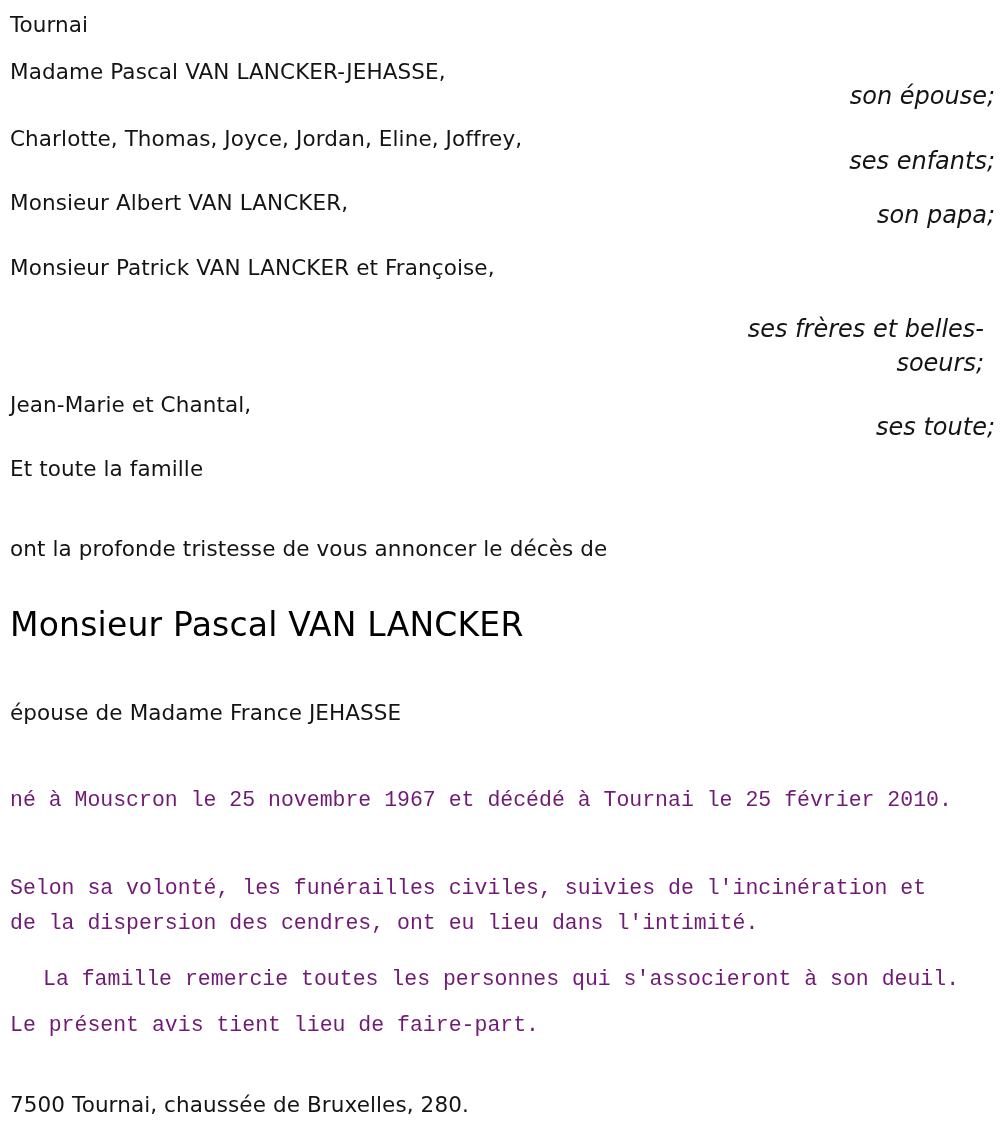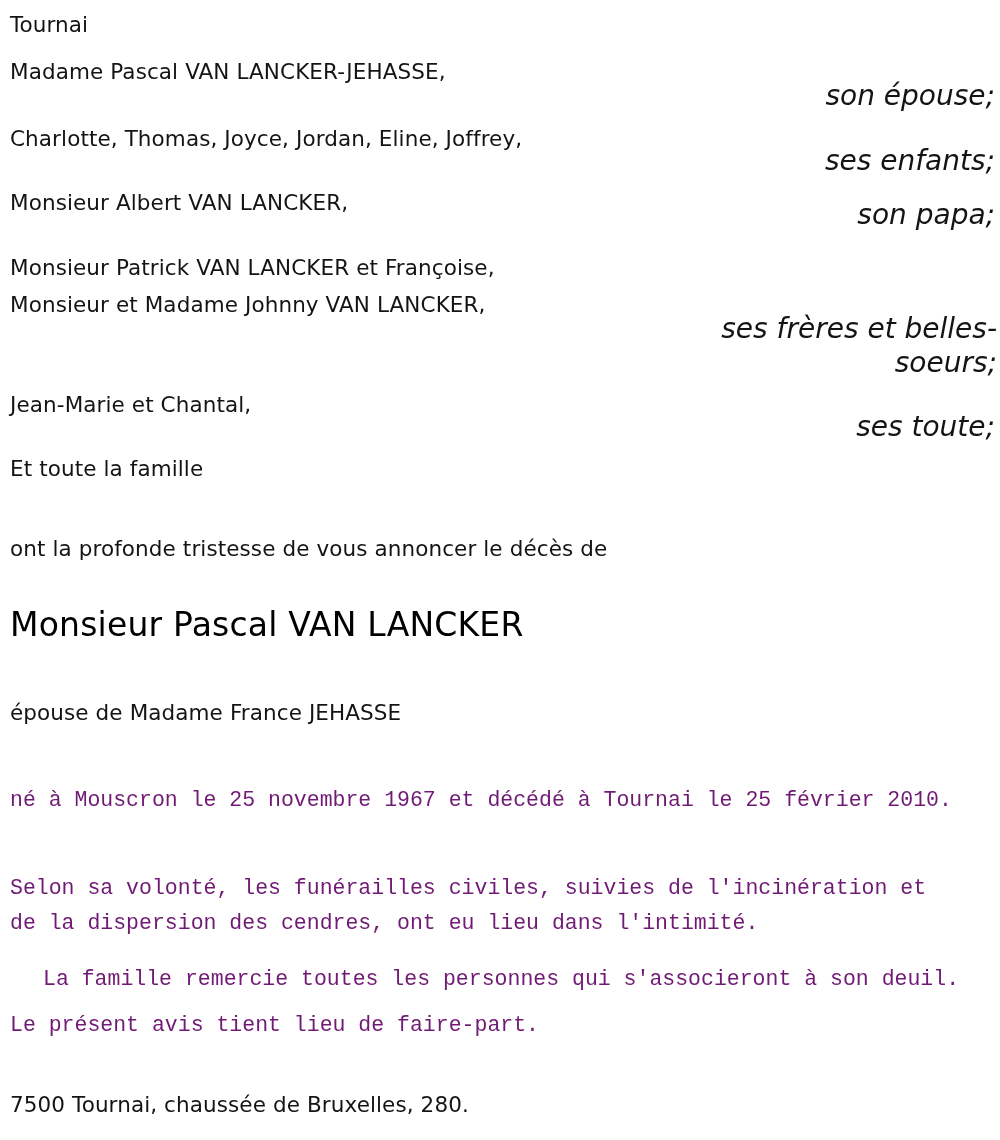--- a/index.html
+++ b/index.html
@@ -32,32 +32,32 @@
     font-size: 21.5px;
     line-height: 26px;
     font-weight: 400;
     white-space: nowrap;
     letter-spacing: 0.1px;
     color: #141414;
   }
   .rel {
     position: absolute;
     right: 5px;
-    font-size: 28px;
+    font-size: 24px;
     line-height: 24px;
     font-style: italic;
     font-weight: 400;
     text-align: right;
     white-space: nowrap;
     color: #141414;
   }
   .rel.wrap {
     white-space: normal;
     width: 300px;
-    right: 3px;
+    right: 16px;
     text-align: right;
   }
   .headline {
     position: absolute;
     left: 10px;
     font-size: 33px;
     line-height: 40px;
     font-weight: 400;
     white-space: nowrap;
     letter-spacing: 0.2px;
@@ -84,21 +84,20 @@
   <div class="tline" style="top:59px;">Madame Pascal VAN LANCKER-JEHASSE,</div>
   <div class="rel" style="top:84px;">son épouse;</div>
 
   <div class="tline" style="top:126px;">Charlotte, Thomas, Joyce, Jordan, Eline, Joffrey,</div>
   <div class="rel" style="top:149px;">ses enfants;</div>
 
   <div class="tline" style="top:190px;">Monsieur Albert VAN LANCKER,</div>
   <div class="rel" style="top:203px;margin-left:20px;">son papa;</div>
 
   <div class="tline" style="top:255px;">Monsieur Patrick VAN LANCKER et Françoise,</div>
-  <div class="tline" style="top:292px;">Monsieur et Madame Johnny VAN LANCKER,</div>
   <div class="rel wrap" style="top:312px; line-height:34px;">ses frères et belles-soeurs;</div>
 
   <div class="tline" style="top:392px;">Jean-Marie et Chantal,</div>
   <div class="rel" style="top:415px;">ses toute;</div>
 
   <div class="tline" style="top:456px;">Et toute la famille</div>
 
   <div class="tline" style="top:536px;">ont la profonde tristesse de vous annoncer le décès de</div>
 
   <div class="headline" style="top:605px;">Monsieur Pascal VAN LANCKER</div>

